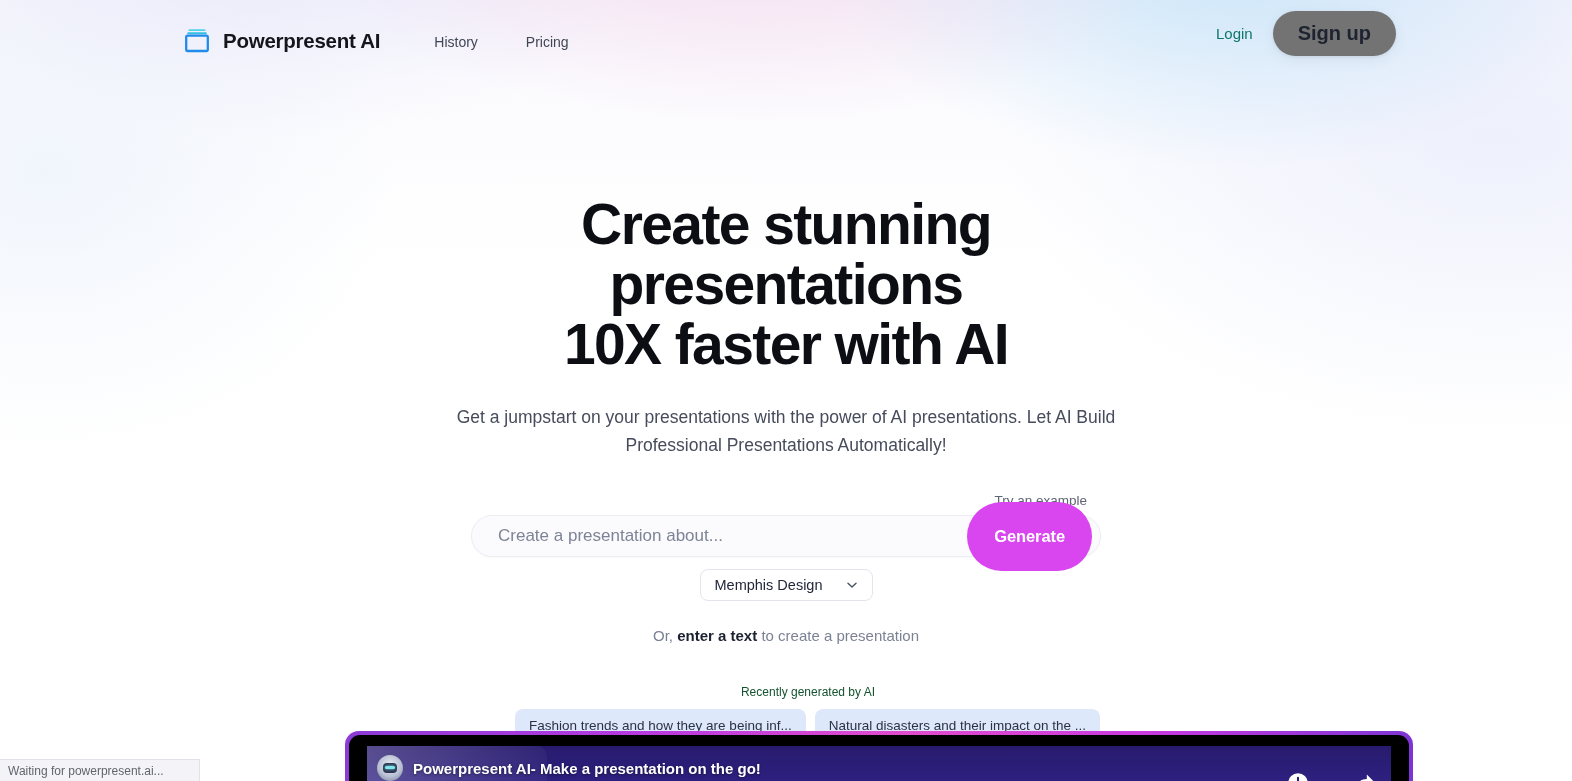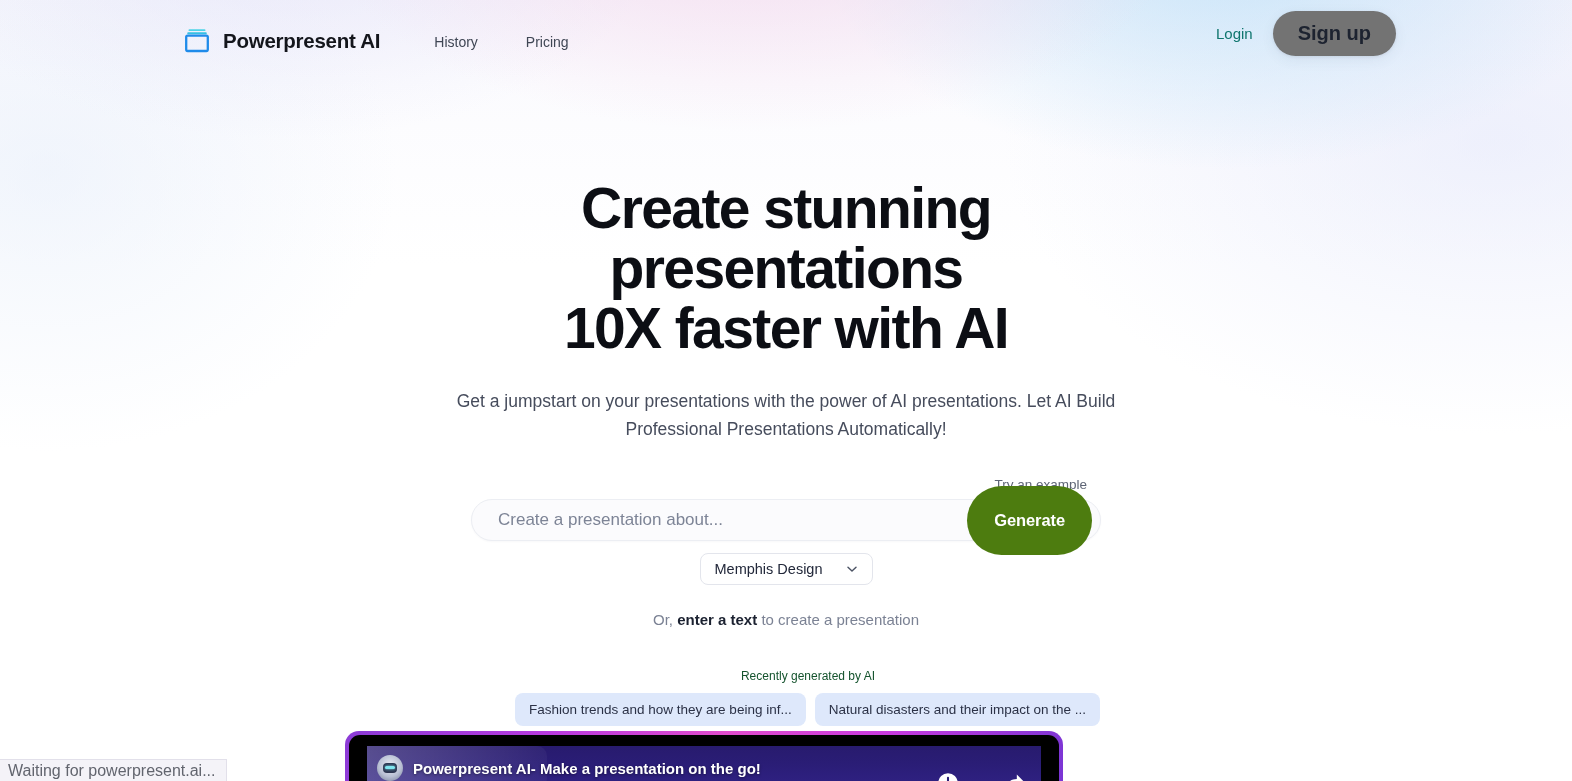--- a/index.html
+++ b/index.html
@@ -118,21 +118,21 @@
     padding-top: 122px;
   }
 
   .hero-title {
     font-size: 57px;
     line-height: 60px;
     font-weight: 700;
     color: #0c0e14;
     letter-spacing: -1.6px;
     max-width: 760px;
-    margin: 0 auto;
+    margin: 16px auto;
   }
 
   .hero-sub {
     margin: 29px auto 0;
     max-width: 730px;
     font-size: 17.5px;
     line-height: 28px;
     color: #464c5c;
   }
 
@@ -175,21 +175,21 @@
     background: transparent;
     font-family: "Liberation Sans", sans-serif;
     font-size: 17px;
     color: #1c2130;
     height: 100%;
   }
   .prompt-input::placeholder { color: #7d8496; }
 
   .generate-btn {
     flex: 0 0 auto;
-    background: #4d7c0f;
+    background: #d946ef;
     color: #ffffff;
     border: none;
     border-radius: 999px;
     font-family: "Liberation Sans", sans-serif;
     font-size: 16.5px;
     font-weight: 700;
     padding: 25px 27px;
     cursor: pointer;
     letter-spacing: -0.1px;
   }
@@ -258,21 +258,21 @@
     padding: 9px 14px;
     cursor: pointer;
     white-space: nowrap;
   }
 
   
   .video-frame {
     position: absolute;
     left: 345px;
     top: 731px;
-    width: 718px;
+    width: 1068px;
     height: 50px;
     border-radius: 14px 14px 0 0;
     padding: 4px 4px 0 4px;
     background: linear-gradient(108deg, #8b3bd6 0%, #b93ae0 28%, #e24ccd 52%, #c93ae0 74%, #7a35d4 100%);
     overflow: hidden;
   }
 
   .video-inner {
     width: 100%;
     height: 100%;
@@ -366,21 +366,21 @@
     left: 0;
     bottom: 0;
     height: 22px;
     min-width: 200px;
     padding: 0 10px 0 8px;
     display: flex;
     align-items: center;
     background: #f4f3f8;
     border-top: 1px solid #e2e0ea;
     border-right: 1px solid #e2e0ea;
-    font-size: 16px;
+    font-size: 12px;
     color: #62656e;
     z-index: 5;
     white-space: nowrap;
   }
 </style>
 </head>
 <body>
 
 <div class="page-bg"></div>
 

